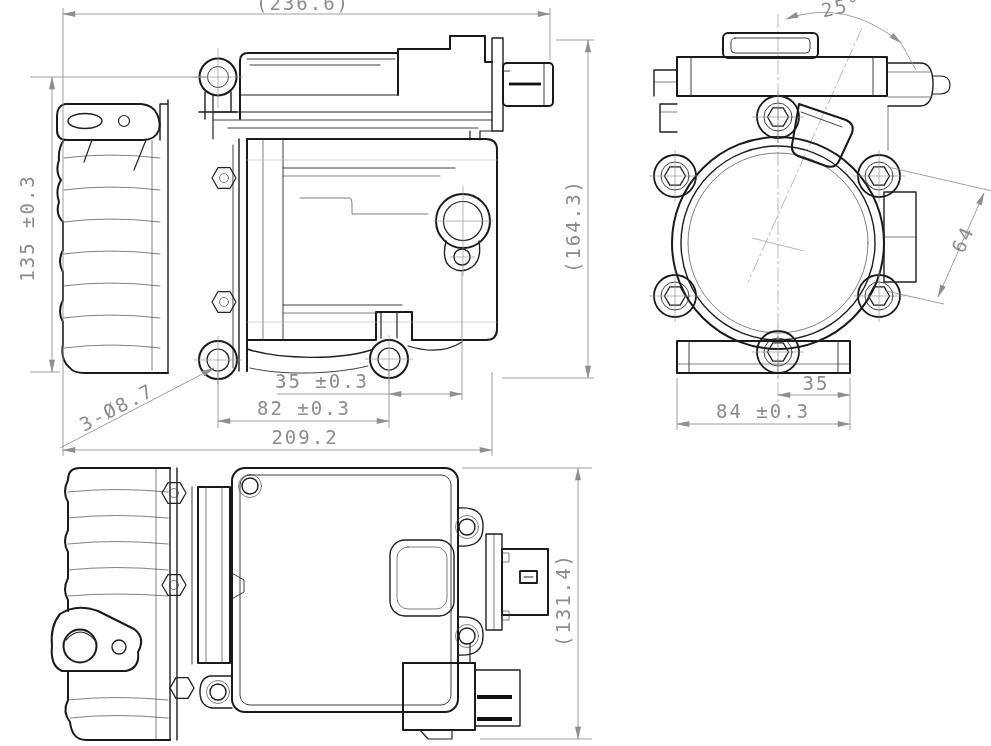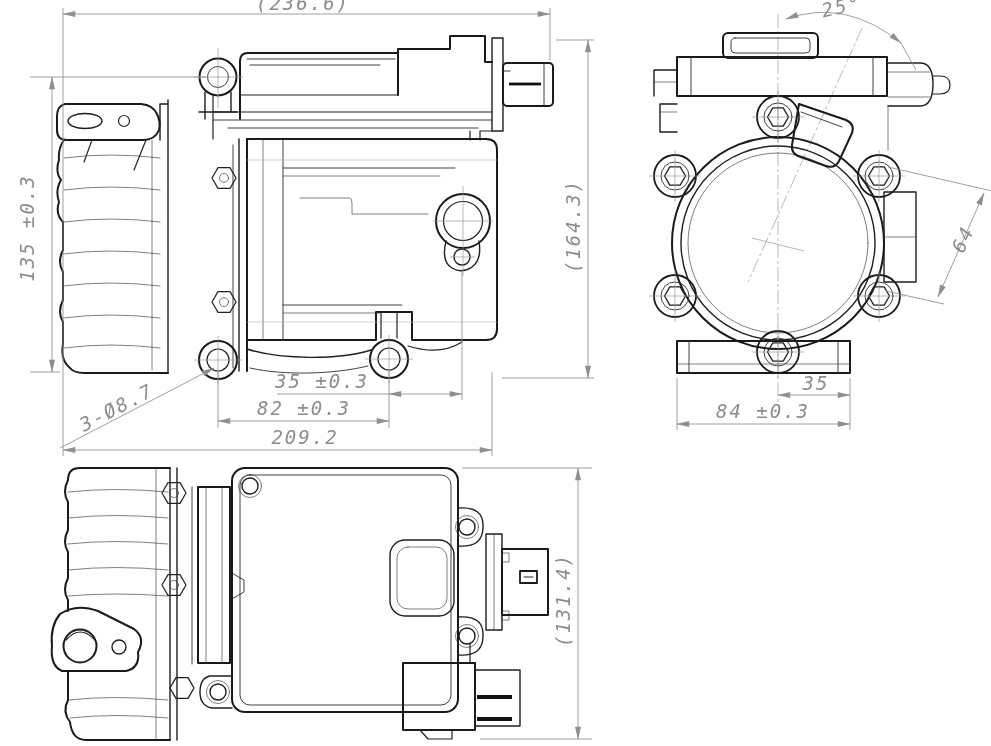--- a/index.html
+++ b/index.html
@@ -1,16 +1,16 @@
 <!DOCTYPE html>
 <html><head>
 <meta charset="utf-8">
 <style>
   html,body{margin:0;padding:0;background:#ffffff;}
-  .stage{width:991px;height:746px;background:#fff;position:relative;overflow:hidden;font-style:italic;}
+  .stage{width:991px;height:746px;background:#fff;position:relative;overflow:hidden;}
   svg{display:block;}
   
   .s20{stroke:#1a1a1a;stroke-width:2;fill:none;stroke-linejoin:round;stroke-linecap:round}
   .s18{stroke:#1a1a1a;stroke-width:1.8;fill:none;stroke-linejoin:round;stroke-linecap:round}
   .s14{stroke:#1f1f1f;stroke-width:1.4;fill:none;stroke-linejoin:round;stroke-linecap:round}
   .s13{stroke:#1f1f1f;stroke-width:1.3;fill:none;stroke-linejoin:round;stroke-linecap:round}
   .s12{stroke:#222;stroke-width:1.2;fill:none;stroke-linejoin:round;stroke-linecap:round}
   .s09{stroke:#2a2a2a;stroke-width:0.9;fill:none;stroke-linejoin:round;stroke-linecap:round}
   .s07{stroke:#3a3a3a;stroke-width:0.65;fill:none;stroke-linejoin:round;stroke-linecap:round}
   .lt{stroke:#b5b5b5;stroke-width:0.6;fill:none}

